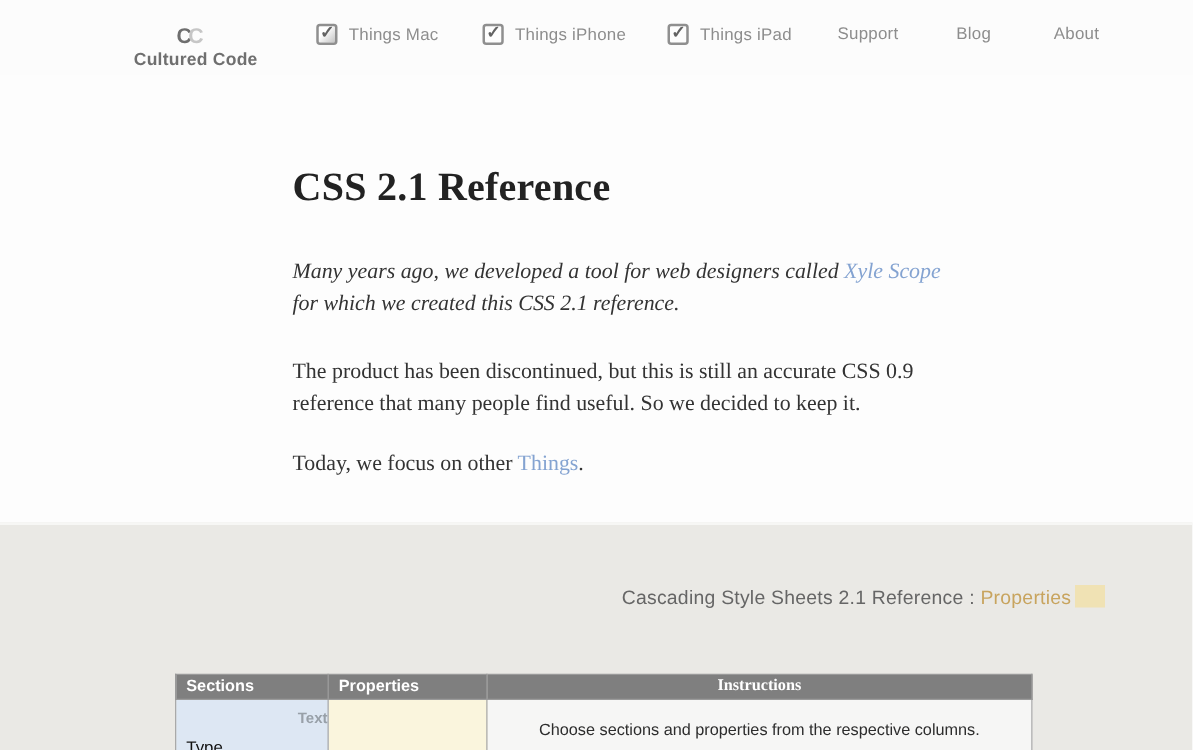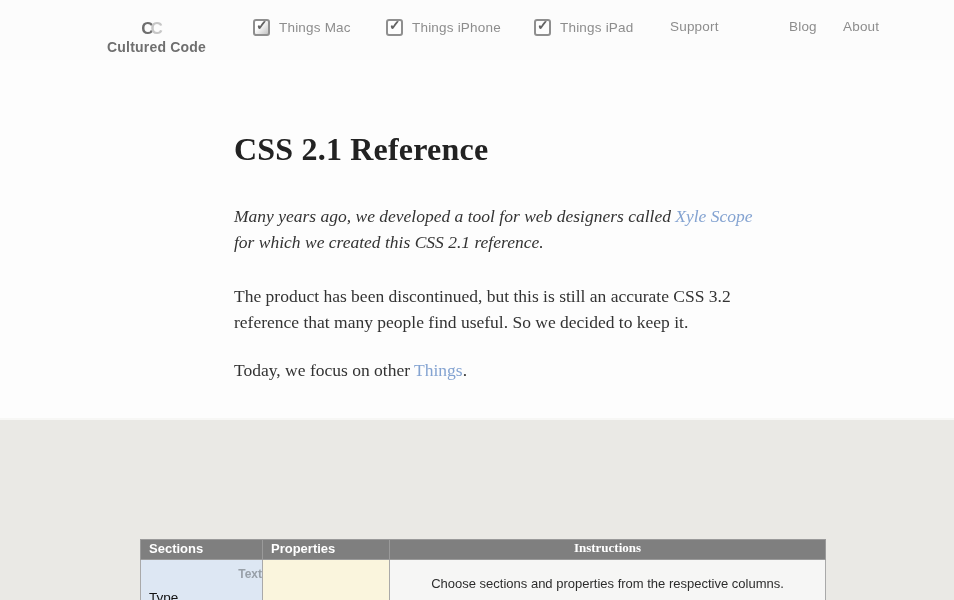--- a/index.html
+++ b/index.html
@@ -38,21 +38,21 @@
     background: linear-gradient(135deg, #ffffff 35%, #c3c3c3 100%);
   }
   .checkbox-icon .tick {
     position: absolute; left: 1px; top: -4px; font-size: 14px;
     color: #636363; font-weight: bold;
   }
   .nav-mac    { left: 253px; }
   .nav-iphone { left: 386px; }
   .nav-ipad   { left: 534px; }
   .nav-support{ left: 670px; }
-  .nav-blog   { left: 765px; margin-left: 24px; }
+  .nav-blog   { left: 765px; }
   .nav-about  { left: 843px; }
 
   
   .article {
     position: absolute; left: 234px; top: 0; width: 530px;
     font-family: "Liberation Serif", serif; color: #333;
   }
   .article h1 {
     position: absolute; top: 131px; left: 0; width: 530px;
     font-size: 32px; font-weight: bold; color: #222; letter-spacing: 0.2px;
@@ -149,28 +149,29 @@
   <div class="nav-item nav-about">
     <span>About</span>
   </div>
 </div>
 
 <div class="article">
   <h1>CSS 2.1 Reference</h1>
 
   <p class="p1"><span>Many years ago, we developed a tool for web designers called </span><a class="text-link">Xyle Scope</a><span> for which we created this CSS 2.1 reference.</span></p>
 
-  <p class="p2">The product has been discontinued, but this is still an accurate CSS 3.2 reference that many people find useful. So we decided to keep it.</p>
+  <p class="p2">The product has been discontinued, but this is still an accurate CSS 0.9 reference that many people find useful. So we decided to keep it.</p>
 
   <p class="p3"><span>Today, we focus on other </span><a class="text-link">Things</a><span>.</span></p>
 </div>
 
 <div class="ref-panel">
 
   <div class="ref-header">
+    <div class="ref-title"><span>Cascading Style Sheets 2.1 Reference</span><span> : </span><span class="section-name">Properties</span><span class="swatch"></span></div>
   </div>
 
   <table class="ref-table">
     <colgroup>
         <col class="c-sections">
         <col class="c-props">
         <col class="c-instr">
       </colgroup>
     <tbody>
         <tr>

